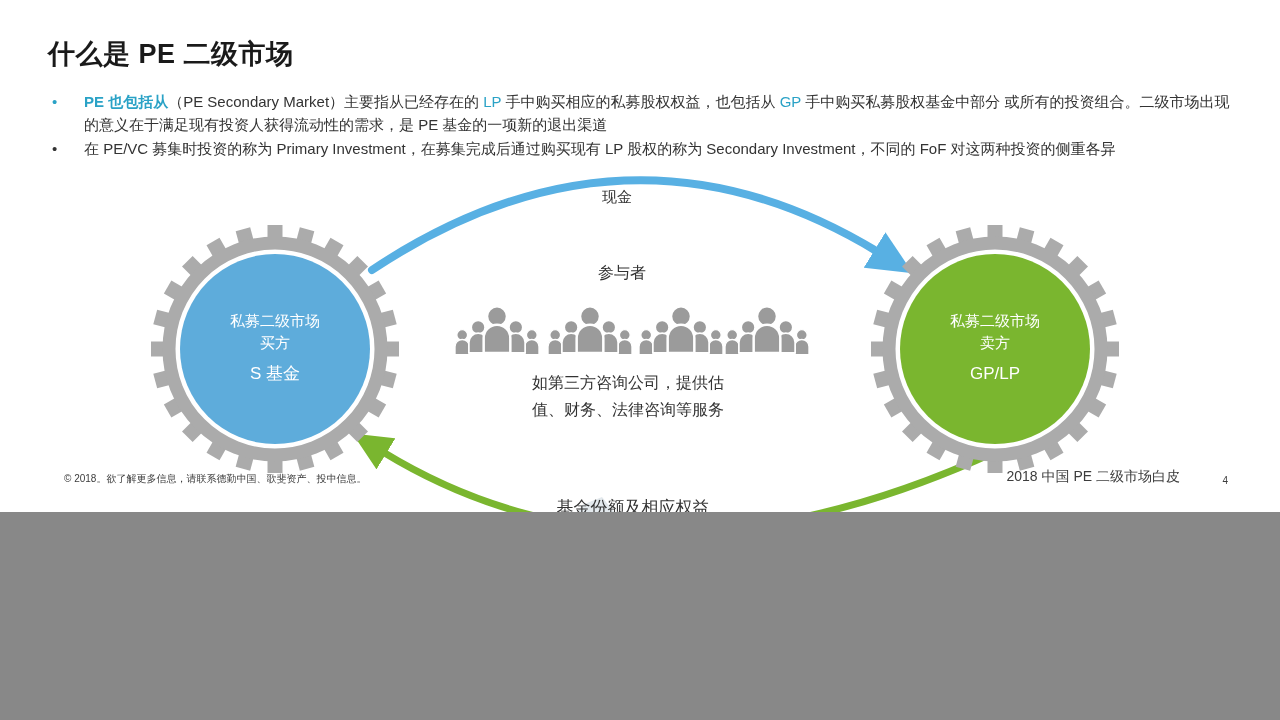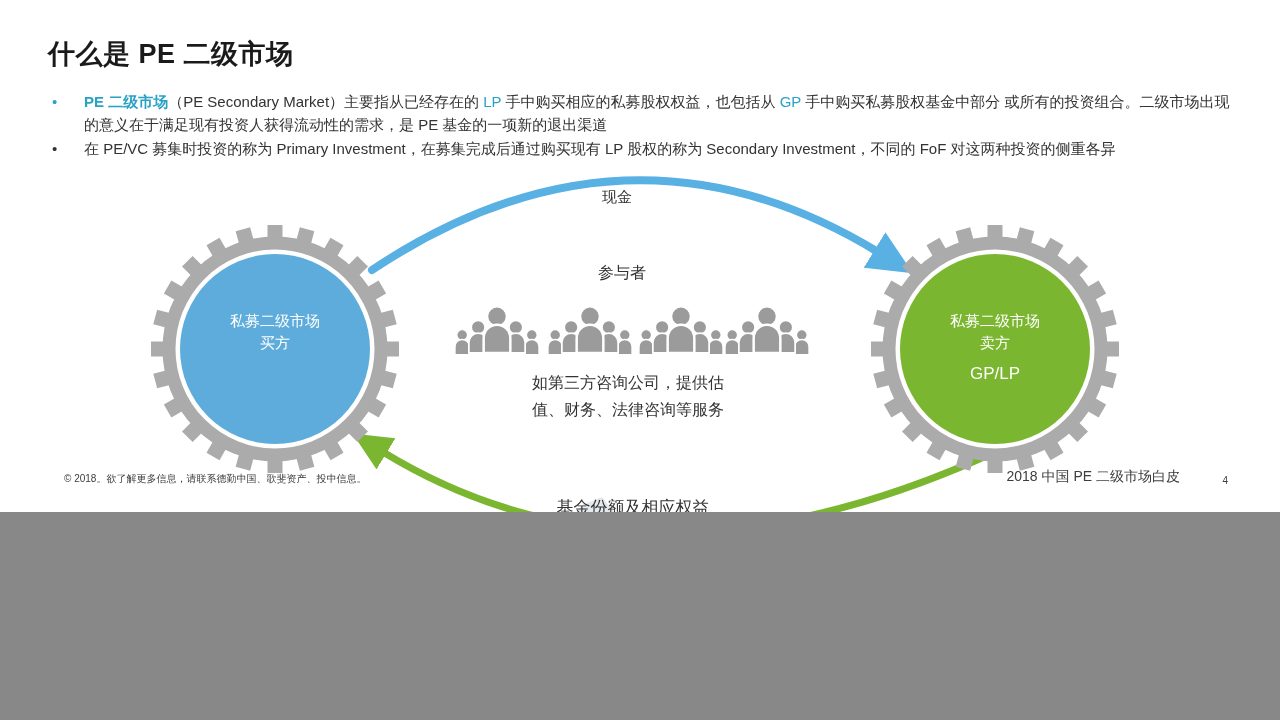--- a/index.html
+++ b/index.html
@@ -52,21 +52,21 @@
 </head>
 <body>
 
 <div class="slide">
 
   <h1 class="page-title">什么是 PE 二级市场</h1>
 
   <ul class="bullets">
     <li>
       <span class="bullet-marker teal">•</span>
-      <p class="bullet-text"><strong class="teal">PE 二级市场</strong><span>（PE Secondary Market）主要指从已经存在的 </span><span class="teal">LP</span><span> 手中购买相应的私募股权权益，也包括从 </span><span class="teal">GP</span><span> 手中购买私募股权基金中部分 或所有的投资组合。二级市场出现的意义在于满足现有投资人获得流动性的需求，是 PE 基金的一项新的退出渠道</span></p>
+      <p class="bullet-text"><strong class="teal">PE 也包括从</strong><span>（PE Secondary Market）主要指从已经存在的 </span><span class="teal">LP</span><span> 手中购买相应的私募股权权益，也包括从 </span><span class="teal">GP</span><span> 手中购买私募股权基金中部分 或所有的投资组合。二级市场出现的意义在于满足现有投资人获得流动性的需求，是 PE 基金的一项新的退出渠道</span></p>
     </li>
     <li>
       <span class="bullet-marker dark">•</span>
       <p class="bullet-text">在 PE/VC 募集时投资的称为 Primary Investment，在募集完成后通过购买现有 LP 股权的称为 Secondary Investment，不同的 FoF 对这两种投资的侧重各异</p>
     </li>
   </ul>
 
   <svg class="diagram-svg" viewBox="0 0 1280 720">
     <defs>
       <g id="person" stroke="#ffffff" stroke-width="1.5">
@@ -194,20 +194,21 @@
   <div class="dlabel" style="left:622px;top:263px;">参与者</div>
 
   <div class="dlabel desc" style="left:628px;top:371px;">如第三方咨询公司，提供估</div>
   <div class="dlabel desc" style="left:628px;top:398px;">值、财务、法律咨询等服务</div>
 
   <div class="dlabel big" style="left:633px;top:496px;">基金份额及相应权益</div>
 
   <div class="gear-label" style="left:185px;top:310px;">
     <div>私募二级市场</div>
     <div>买方</div>
+    <div class="line3">S 基金</div>
   </div>
 
   <div class="gear-label" style="left:905px;top:310px;">
     <div>私募二级市场</div>
     <div>卖方</div>
     <div class="line3">GP/LP</div>
   </div>
 
   <div class="footer-left">© 2018。欲了解更多信息，请联系德勤中国、歌斐资产、投中信息。</div>
   <div class="footer-right">2018 中国 PE 二级市场白皮</div>

